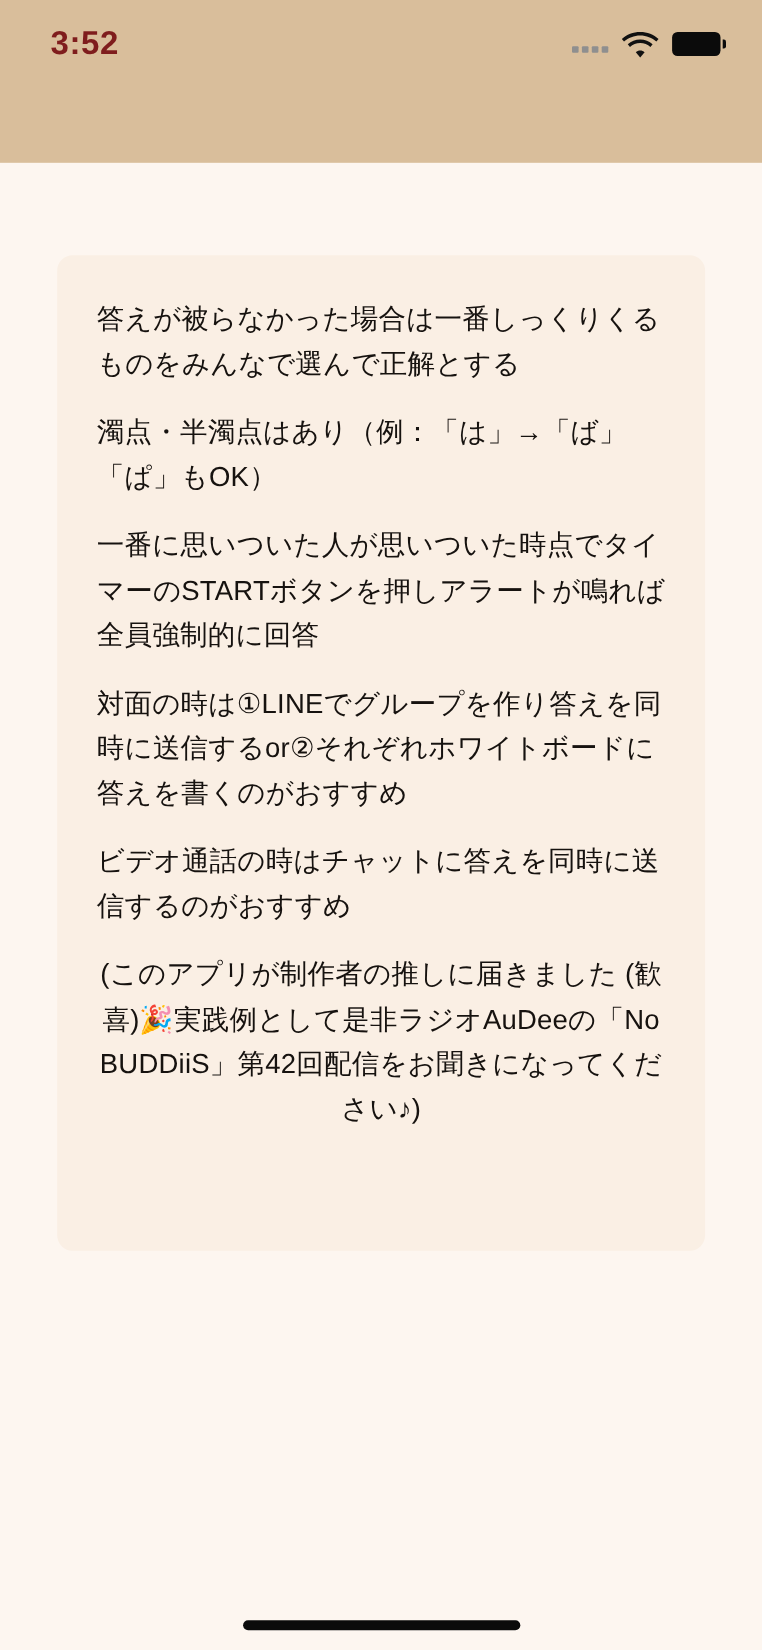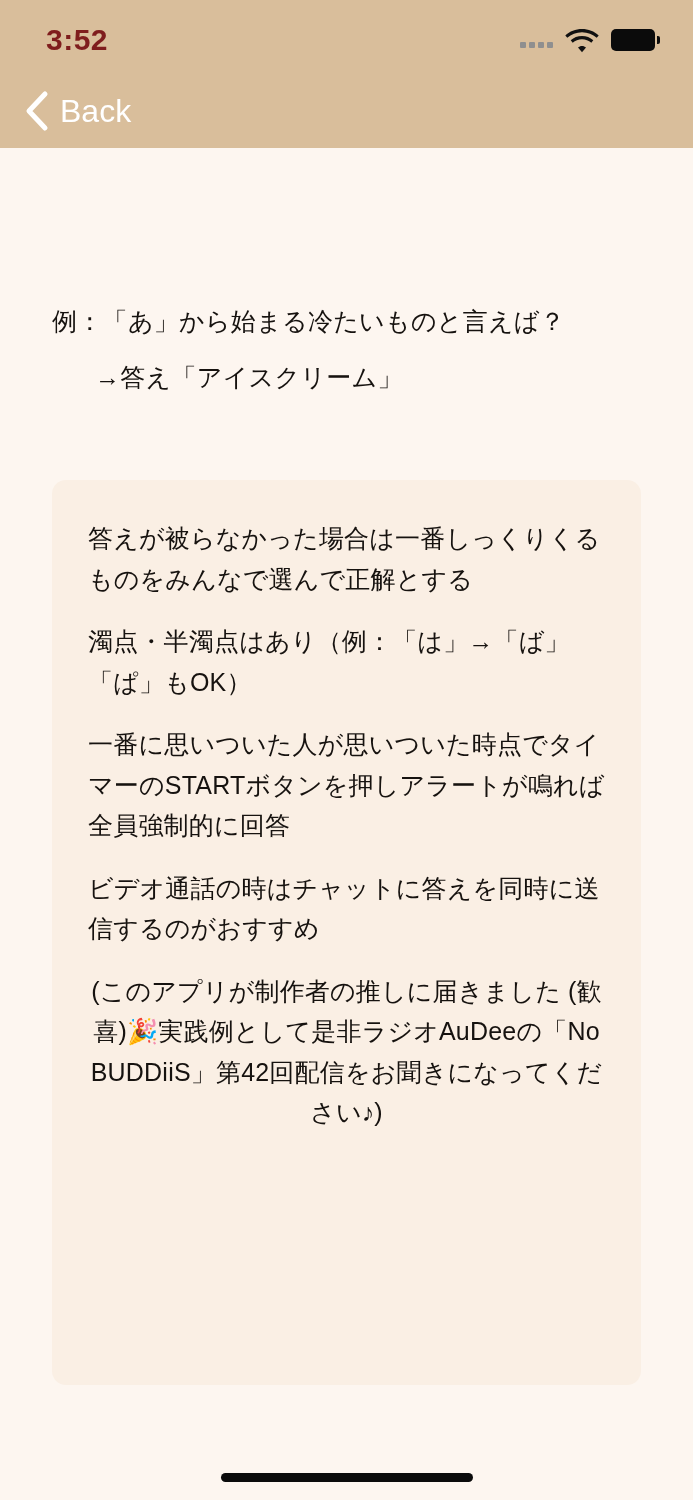--- a/index.html
+++ b/index.html
@@ -177,41 +177,30 @@
       </div>
       <svg class="wifi-icon" width="34" height="25" viewBox="0 0 34 25">
         <path d="M17 4.2c5.6 0 10.8 2.1 14.7 5.6l2.0-2.4C29.3 3.3 23.4 1 17 1S4.7 3.3 0.3 7.4l2.0 2.4C6.2 6.3 11.4 4.2 17 4.2z" fill="#111"></path>
         <path d="M17 11.2c3.5 0 6.8 1.3 9.3 3.5l2.0-2.4C25.2 9.5 21.3 8 17 8s-8.2 1.5-11.3 4.3l2.0 2.4c2.5-2.2 5.8-3.5 9.3-3.5z" fill="#111"></path>
         <path d="M17 18c1.5 0 2.9 0.6 4.0 1.5L17 24.3l-4.0-4.8C14.1 18.6 15.5 18 17 18z" fill="#111"></path>
       </svg>
       <div class="battery"></div>
     </div>
   </div>
 
-  <div class="nav-bar">
-    <button class="back-button">
-      <svg class="back-chevron" width="26" height="42" viewBox="0 0 26 42">
-        <polyline points="21,4 5,21 21,38" fill="none" stroke="#FFFFFF" stroke-width="5" stroke-linecap="round" stroke-linejoin="round"></polyline>
-      </svg>
-      <span class="back-label">Back</span>
-    </button>
-  </div>
 
 </div>
 
 <div class="content">
 
-  <div class="example-block">
-    <div class="example-line">例：「あ」から始まる冷たいものと言えば？</div>
-    <div class="example-line indent">→答え「アイスクリーム」</div>
-  </div>
 
   <div class="card">
     <p class="rule">答えが被らなかった場合は一番しっくりくるものをみんなで選んで正解とする</p>
     <p class="rule">濁点・半濁点はあり（例：「は」→「ば」「ぱ」もOK）</p>
     <p class="rule">一番に思いついた人が思いついた時点でタイマーのSTARTボタンを押しアラートが鳴れば全員強制的に回答</p>
+    <p class="rule">対面の時は①LINEでグループを作り答えを同時に送信するor②それぞれホワイトボードに答えを書くのがおすすめ</p>
     <p class="rule">ビデオ通話の時はチャットに答えを同時に送信するのがおすすめ</p>
     <p class="rule">(このアプリが制作者の推しに届きました (歓喜)🎉実践例として是非ラジオAuDeeの「No BUDDiiS」第42回配信をお聞きになってください♪)</p>
   </div>
 
 </div>
 
 <div class="home-indicator"></div>
 
 </body></html>

